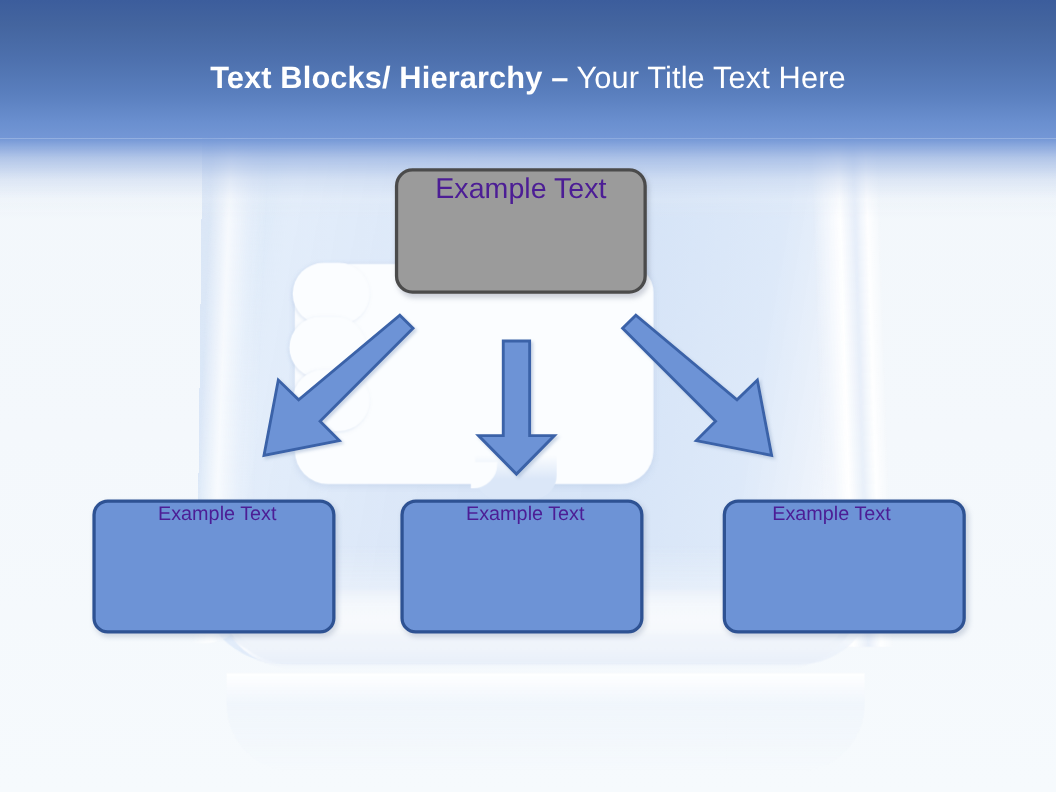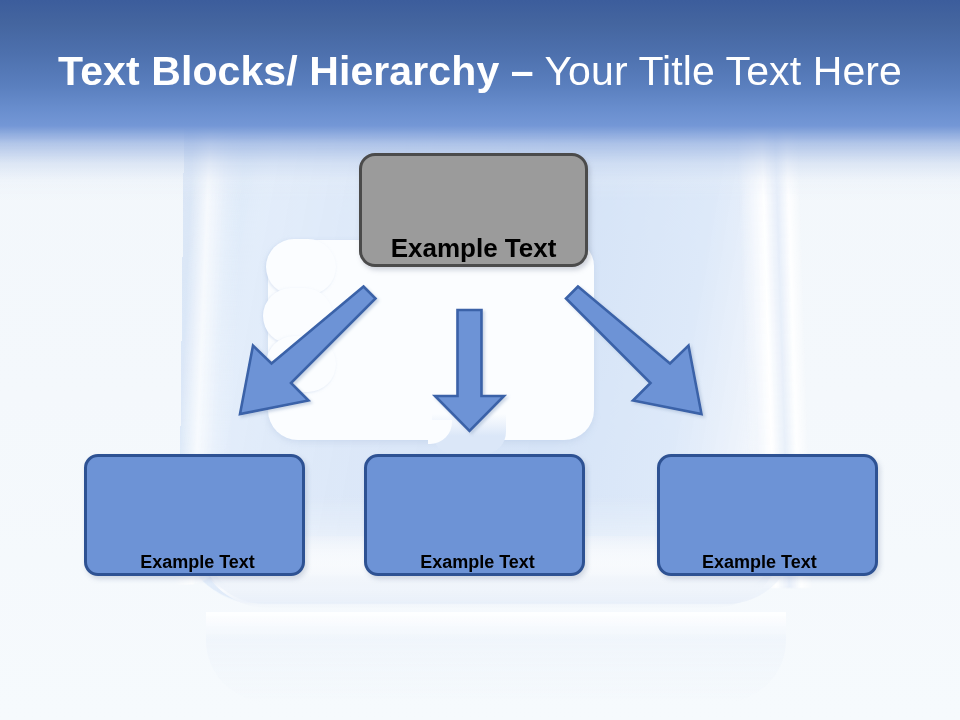--- a/index.html
+++ b/index.html
@@ -204,36 +204,35 @@
         rgba(244,248,252,0.0) 100%);
     pointer-events: none;
   }
   .title {
     position: absolute;
     left: 0;
     top: 52px;
     width: 960px;
     text-align: center;
     color: #ffffff;
-    font-size: 41px;
+    font-size: 28px;
     line-height: 38px;
     letter-spacing: 0.1px;
     white-space: nowrap;
   }
   .title .strong { font-weight: bold; }
   .title .light  { font-weight: normal; }
 
   
   .node {
     position: absolute;
     display: flex;
-    align-items: flex-end;
+    align-items: flex-start;
     box-sizing: border-box;
-    color: #000000;
-    font-weight: bold;
+    color: #4c1d95;
   }
   .node-top {
     left: 359px;
     top: 153px;
     width: 229px;
     height: 114px;
     background: #9b9b9b;
     border: 3px solid #4b4b4b;
     border-radius: 16px;
     justify-content: center;

